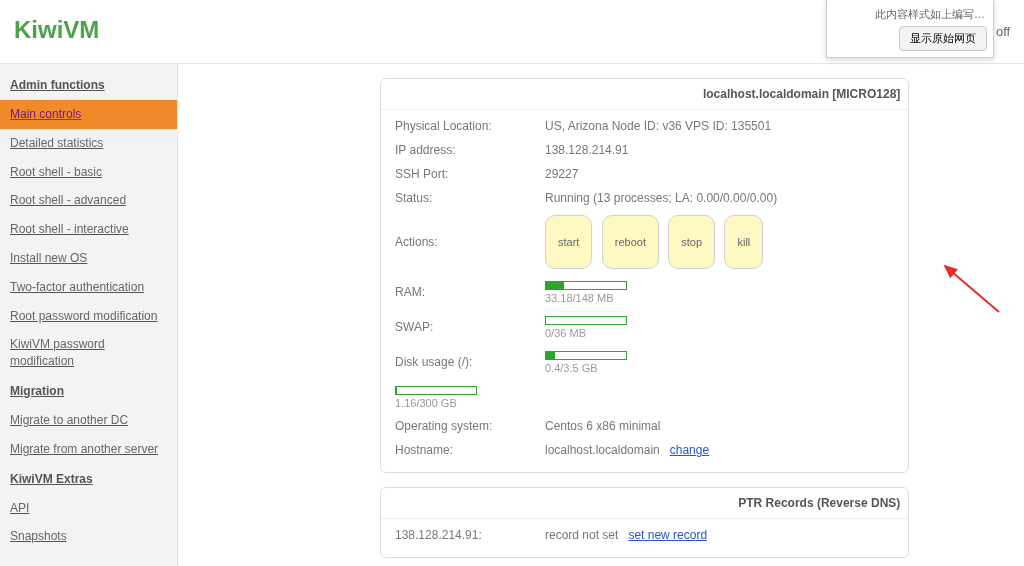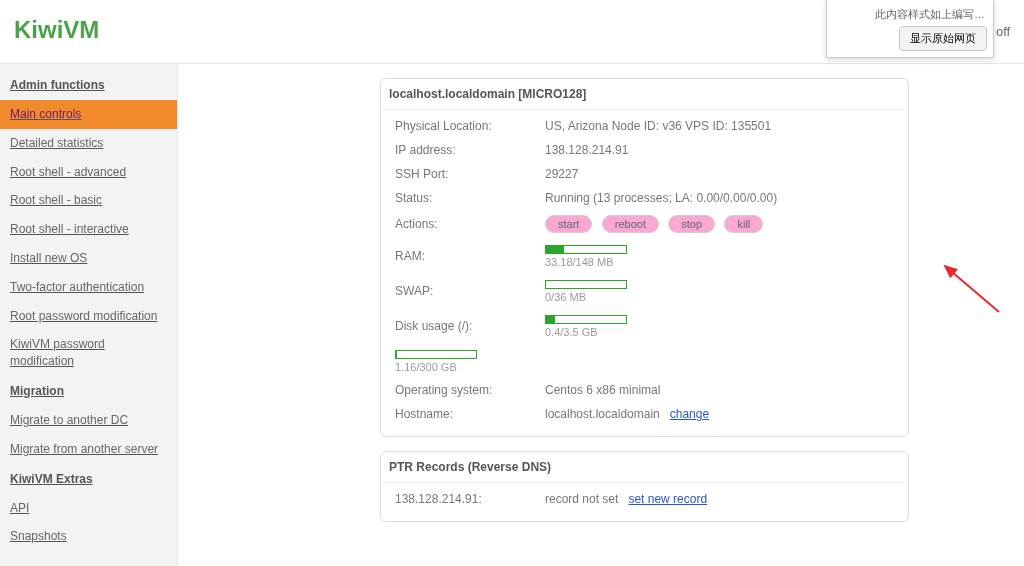--- a/index.html
+++ b/index.html
@@ -95,21 +95,21 @@
       position: relative;
     }
     .panel {
       border: 1px solid #dcdcdc;
       border-radius: 6px;
       margin-bottom: 14px;
       width: 66%;
       margin-left: 180px;
     }
     .panel-head {
-      text-align: left;
+      text-align: right;
       font-weight: bold;
       color: #555;
       padding: 8px;
       border-bottom: 1px solid #eee;
       font-size: 12px;
     }
     .panel-body {
       padding: 4px 14px 10px;
     }
     .row {
@@ -121,24 +121,24 @@
       width: 150px;
       color: #777;
       font-size: 12px;
     }
     .row .value {
       flex: 1;
       color: #777;
       font-size: 12px;
     }
     .btnset button {
-      background: #f9a8d4;
+      background: #fef9c3;
       border: 1px solid #cfcfcf;
       border-radius: 10px;
-      padding: 2px 12px;
+      padding: 20px 12px;
       margin-right: 6px;
       font-size: 11px;
       color: #666;
       cursor: pointer;
     }
     .meter {
       width: 82px;
       height: 9px;
       border: 1px solid #2aa72a;
       margin-top: 2px;
@@ -174,22 +174,22 @@
   </div>
   <div class="top-right">off</div>
 </div>
 
 <div class="layout">
 
   <div class="sidebar" id="sidebar">
       <div class="section-head">Admin functions</div>
       <div class="nav-item active">Main controls</div>
       <div class="nav-item">Detailed statistics</div>
+      <div class="nav-item">Root shell - basic</div>
       <div class="nav-item">Root shell - advanced</div>
-      <div class="nav-item">Root shell - basic</div>
       <div class="nav-item">Root shell - interactive</div>
       <div class="nav-item">Install new OS</div>
       <div class="nav-item">Two-factor authentication</div>
       <div class="nav-item">Root password modification</div>
       <div class="nav-item">KiwiVM password modification</div>
       <div class="section-head">Migration</div>
       <div class="nav-item">Migrate to another DC</div>
       <div class="nav-item">Migrate from another server</div>
       <div class="section-head">KiwiVM Extras</div>
       <div class="nav-item">API</div>

